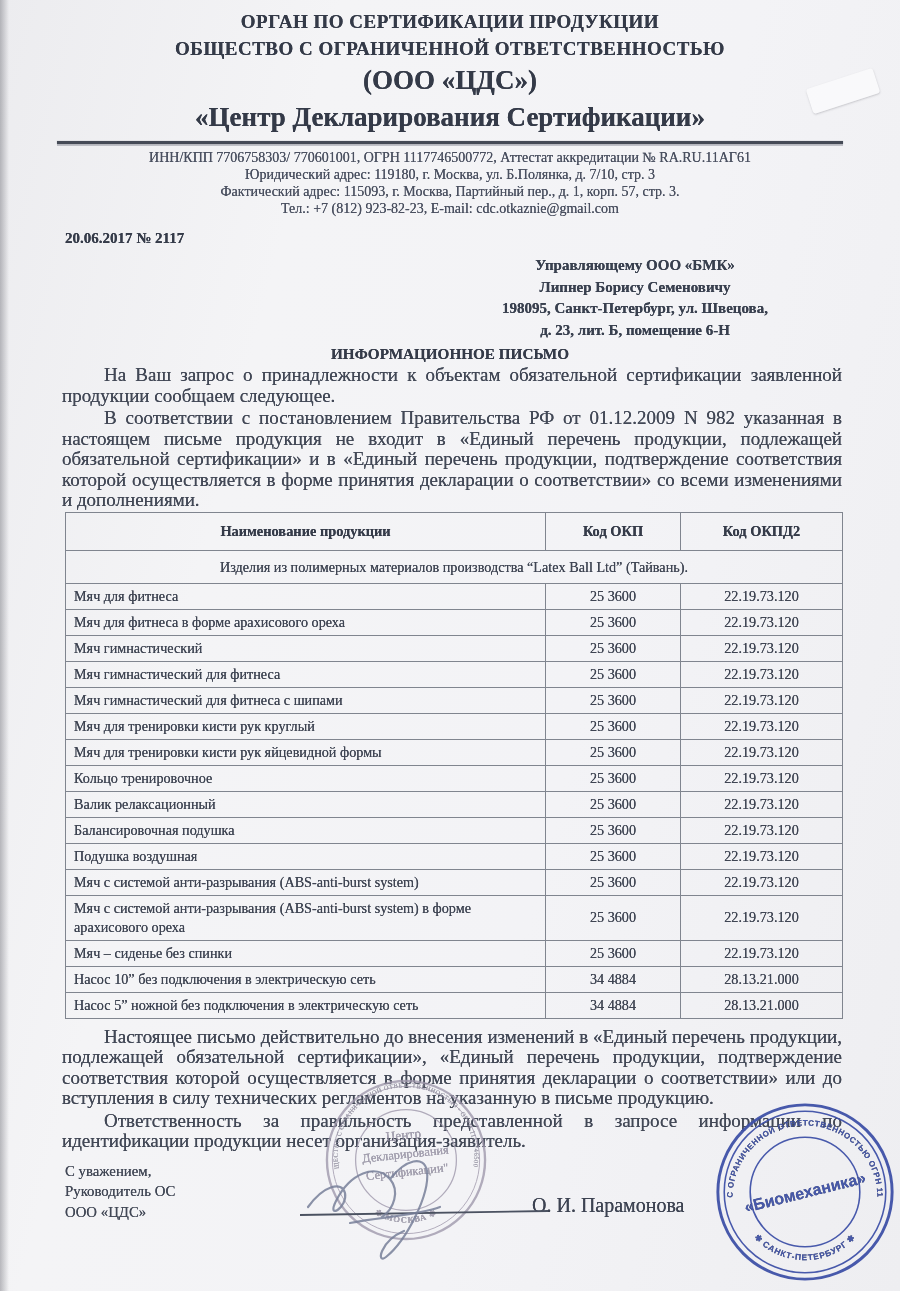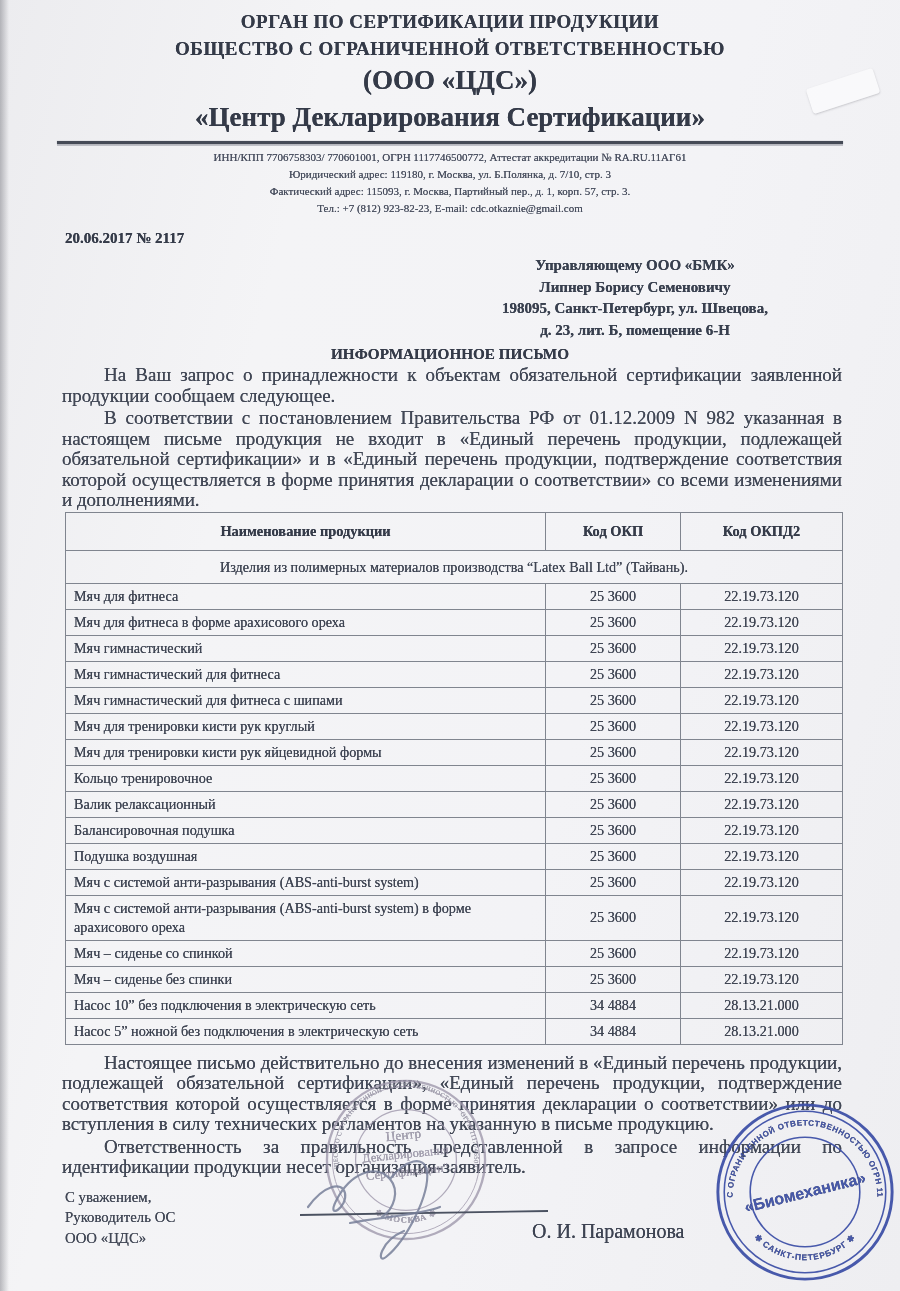--- a/index.html
+++ b/index.html
@@ -15,21 +15,21 @@
     background:linear-gradient(to right,rgba(85,86,95,.38),rgba(85,86,95,0));}
   .artifact{position:absolute;left:808px;top:78px;width:70px;height:26px;
     background:rgba(255,255,255,.55);transform:rotate(-18deg);
     box-shadow:0 1px 2px rgba(120,120,130,.35);border-radius:3px;}
   
   .org-header{padding-top:8px;text-align:center;color:#343a48;}
   .h-sm{font-size:19px;font-weight:bold;line-height:27px;letter-spacing:.5px;}
   .h-lg{font-size:27px;font-weight:bold;line-height:37px;}
   .rule{width:786px;margin:5px auto 5px auto;height:3px;background:#454a56;
     box-shadow:0 2px 0 rgba(72,77,92,.30),0 0 1px rgba(72,77,92,.7);}
-  .req{font-size:11px;line-height:17px;text-align:center;color:#4a5060;font-family:Liberation Serif, serif;}
+  .req{font-size:14px;line-height:17px;text-align:center;color:#4a5060;font-family:Liberation Serif, serif;}
   
   .meta{position:relative;margin-top:13px;}
   .ref{margin-left:65px;font-size:15px;font-weight:bold;color:#353b49;}
   .recipient{width:430px;margin:8px 50px 0 auto;text-align:center;
     font-size:15px;font-weight:bold;line-height:21.5px;color:#39404f;}
   
   .title{text-align:center;font-weight:bold;font-size:15.2px;margin-top:4px;color:#353b49;}
   p.body{margin:2px 58px 0 62px;text-align:justify;text-indent:42px;
     font-size:19px;line-height:20.5px;}
   
@@ -159,25 +159,20 @@
           <td class="name">Мяч с системой анти-разрывания (ABS-anti-burst system)</td>
           <td class="code">25 3600</td>
           <td class="code">22.19.73.120</td>
         </tr>
       <tr>
           <td class="name">Мяч с системой анти-разрывания (ABS-anti-burst system) в форме арахисового ореха</td>
           <td class="code">25 3600</td>
           <td class="code">22.19.73.120</td>
         </tr>
       <tr>
-          <td class="name">Мяч – сиденье со спинкой</td>
-          <td class="code">25 3600</td>
-          <td class="code">22.19.73.120</td>
-        </tr>
-      <tr>
           <td class="name">Мяч – сиденье без спинки</td>
           <td class="code">25 3600</td>
           <td class="code">22.19.73.120</td>
         </tr>
       <tr>
           <td class="name">Насос 10” без подключения в электрическую сеть</td>
           <td class="code">34 4884</td>
           <td class="code">28.13.21.000</td>
         </tr>
       <tr>

